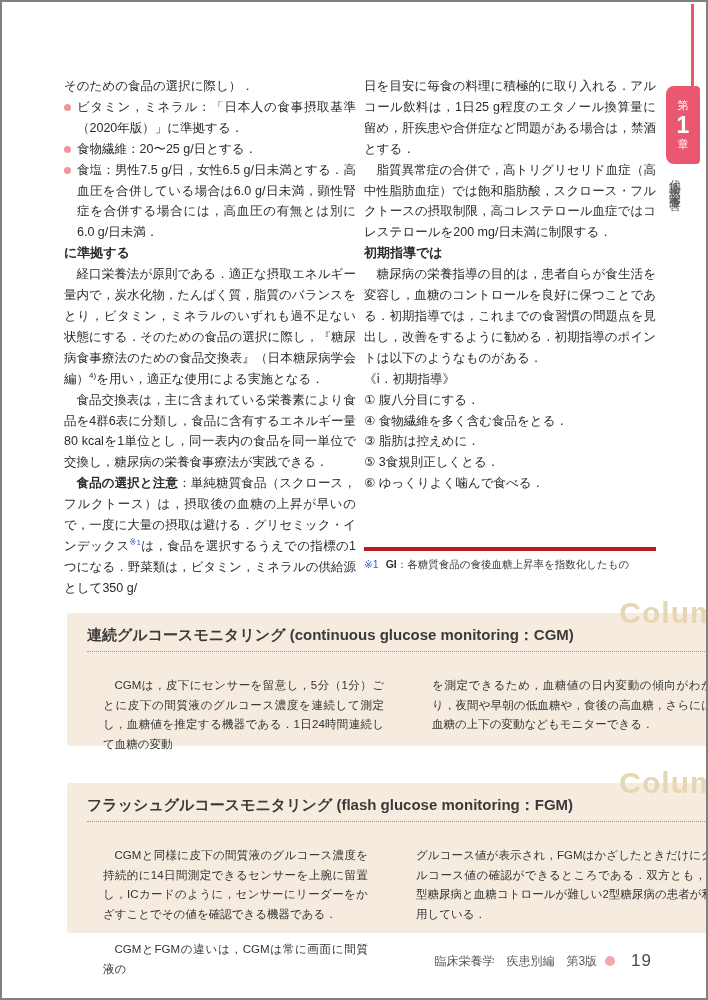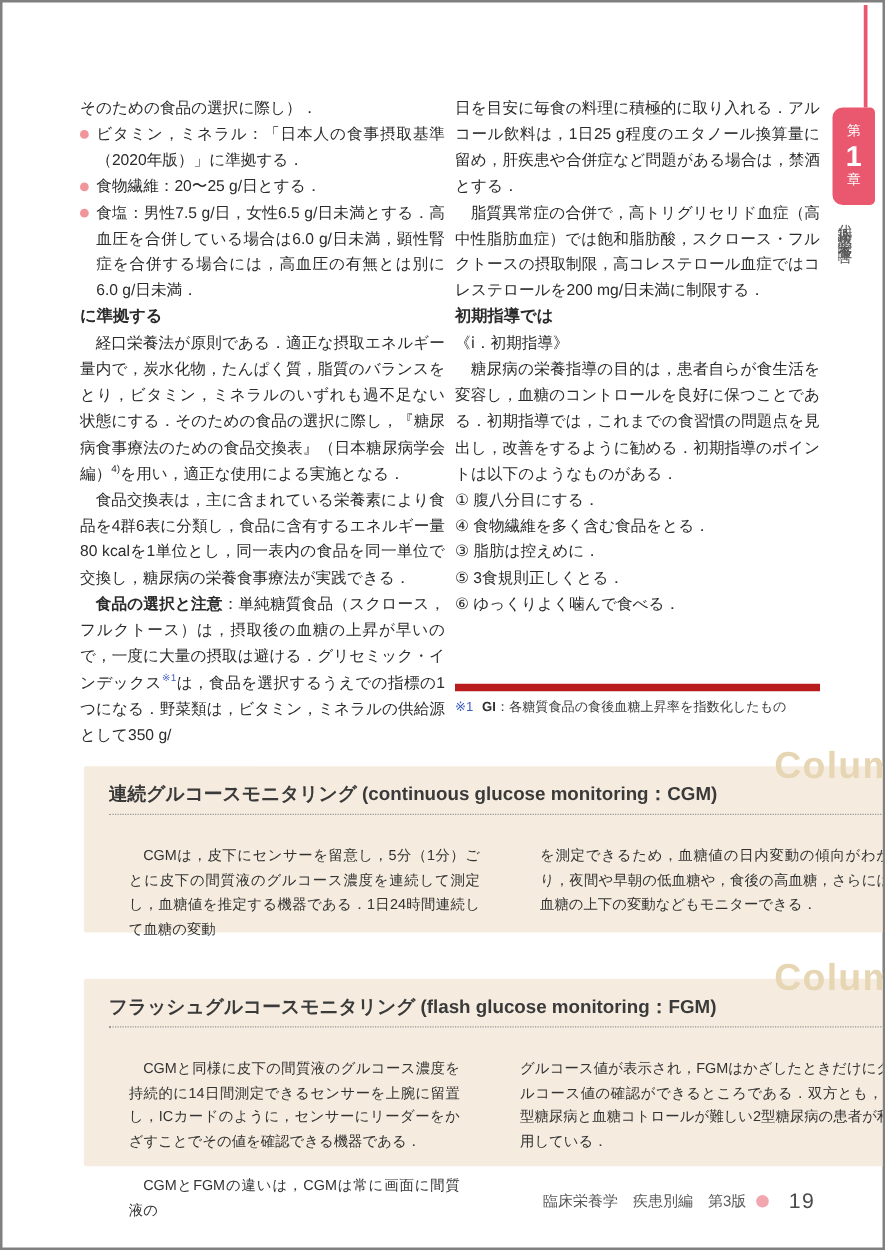--- a/index.html
+++ b/index.html
@@ -24,21 +24,21 @@
   .t{margin:0;font-size:12.5px;line-height:20.9px;text-align:justify;text-justify:inter-ideograph;}
   .ind{text-indent:12.5px;}
   .heading{margin:0;font-size:13px;line-height:20.9px;font-weight:bold;}
   .bullet{position:relative;padding-left:13px;}
   .bullet .dot{position:absolute;left:0;top:7px;width:7px;height:7px;border-radius:50%;background:var(--bullet-pink);}
   sup.ref{font-size:8px;line-height:0;vertical-align:super;}
   sup.fn{font-size:8px;line-height:0;vertical-align:super;color:var(--footnote-blue);}
   
   .footnote{
     position:absolute;left:362px;top:545px;width:292px;
-    border-top:6px solid #b91c1c;padding-top:6px;
+    border-top:4px solid #b91c1c;padding-top:6px;
     font-size:10.5px;line-height:15px;color:#3a3a3a;
   }
   .fn-marker{color:var(--footnote-blue);margin-right:7px;}
   .fn-label{font-weight:bold;color:#2f2f2f;}
   
   .column-box{position:absolute;left:65px;width:682px;background:var(--column-bg);border-radius:2px;}
   .box1{top:611px;height:133px;}
   .box2{top:781px;height:150px;}
   .watermark{position:absolute;top:-17px;right:12px;font-size:30px;font-weight:bold;color:var(--column-watermark);letter-spacing:1px;}
   .cb-title{position:relative;padding:13px 20px 6px;font-size:15px;font-weight:bold;color:#3a3a3a;}
@@ -99,22 +99,22 @@
     <p class="t ind">食品交換表は，主に含まれている栄養素により食品を4群6表に分類し，食品に含有するエネルギー量80 kcalを1単位とし，同一表内の食品を同一単位で交換し，糖尿病の栄養食事療法が実践できる．</p>
     <p class="t ind">
       <b>食品の選択と注意</b><span>：単純糖質食品（スクロース，フルクトース）は，摂取後の血糖の上昇が早いので，一度に大量の摂取は避ける．グリセミック・インデックス</span><sup class="fn">※1</sup><span>は，食品を選択するうえでの指標の1つになる．野菜類は，ビタミン，ミネラルの供給源として350 g/</span>
     </p>
   </div>
 
   <div class="col col-right">
     <p class="t">日を目安に毎食の料理に積極的に取り入れる．アルコール飲料は，1日25 g程度のエタノール換算量に留め，肝疾患や合併症など問題がある場合は，禁酒とする．</p>
     <p class="t ind">脂質異常症の合併で，高トリグリセリド血症（高中性脂肪血症）では飽和脂肪酸，スクロース・フルクトースの摂取制限，高コレステロール血症ではコレステロールを200 mg/日未満に制限する．</p>
     <p class="heading">初期指導では</p>
+    <p class="t ind">糖尿病の栄養指導の目的は，患者自らが食生活を変容し，血糖のコントロールを良好に保つことである．初期指導では，これまでの食習慣の問題点を見出し，改善をするように勧める．初期指導のポイントは以下のようなものがある．</p>
     <p class="t">《ⅰ．初期指導》</p>
-    <p class="t ind">糖尿病の栄養指導の目的は，患者自らが食生活を変容し，血糖のコントロールを良好に保つことである．初期指導では，これまでの食習慣の問題点を見出し，改善をするように勧める．初期指導のポイントは以下のようなものがある．</p>
     <p class="t">① 腹八分目にする．</p>
     <p class="t">④ 食物繊維を多く含む食品をとる．</p>
     <p class="t">③ 脂肪は控えめに．</p>
     <p class="t">⑤ 3食規則正しくとる．</p>
     <p class="t">⑥ ゆっくりよく噛んで食べる．</p>
   </div>
 
   <div class="footnote">
     <span class="fn-marker">※1</span><span class="fn-label">GI</span><span>：各糖質食品の食後血糖上昇率を指数化したもの</span>
   </div>

